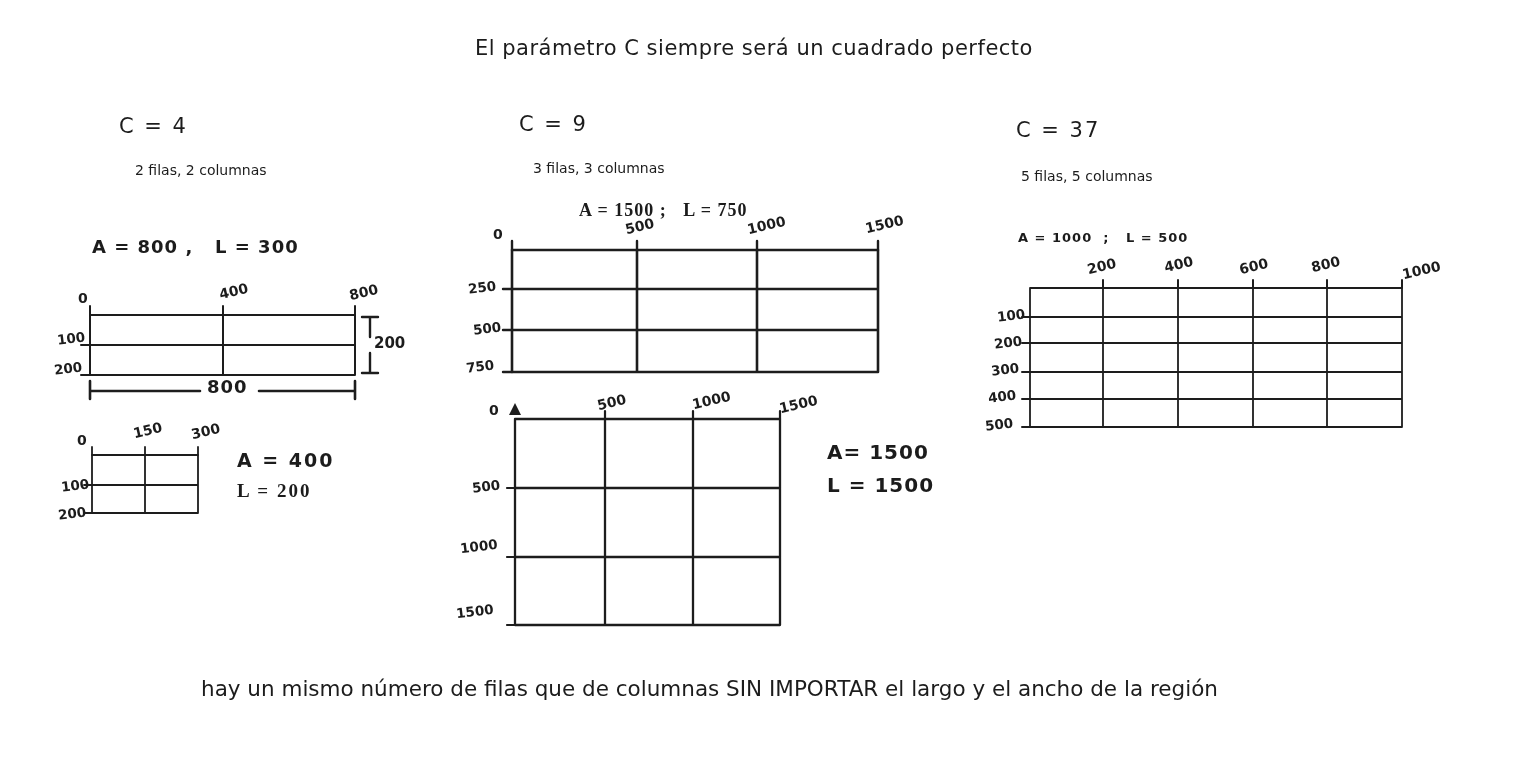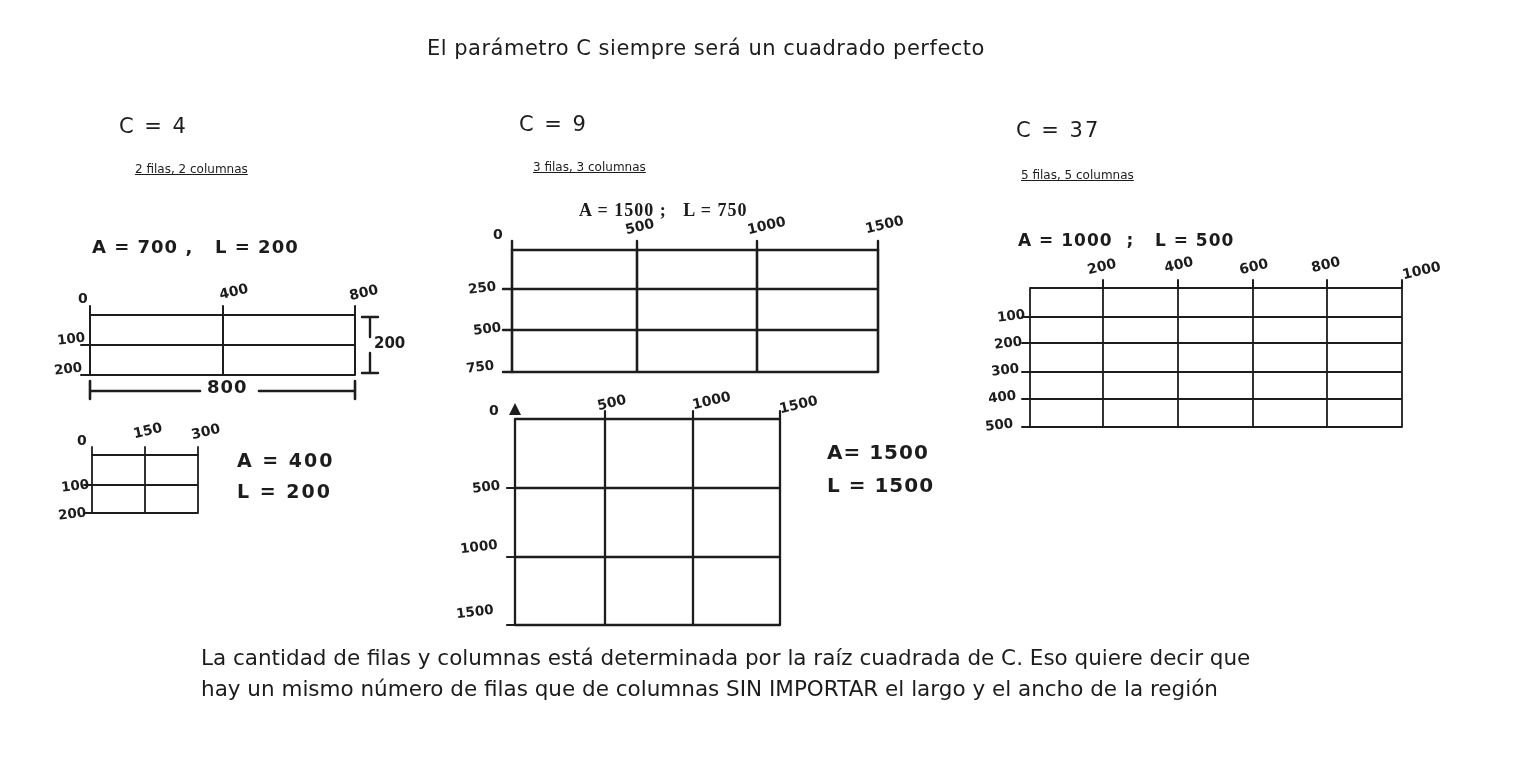--- a/index.html
+++ b/index.html
@@ -2,25 +2,25 @@
 <html><head>
 <meta charset="utf-8">
 <style>
   * { margin:0; padding:0; box-sizing:border-box; }
   html,body { background:#ffffff; }
   .canvas {
     position:relative; width:1532px; height:757px; background:#ffffff;
     overflow:hidden; font-family:"DejaVu Sans", sans-serif; color:#1c1c1c;
   }
   .t { position:absolute; white-space:pre; color:#1c1c1c; }
-  .title    { font-size:21px; letter-spacing:0.5px; }
+  .title    { font-size:21px; letter-spacing:0.5px;margin-left:48px; }
   .heading  { font-size:21px; letter-spacing:2px; }
-  .subtitle { font-size:12px;text-decoration:underline; }
+  .subtitle { font-size:14px; }
   .dim      { font-size:18px; font-weight:bold; letter-spacing:1px; }
-  .dim-sm   { font-size:17px; font-weight:bold; letter-spacing:1px; }
+  .dim-sm   { font-size:13px; font-weight:bold; letter-spacing:1px; }
   .dim-lg   { font-size:20px; font-weight:bold; letter-spacing:1px; }
   .mlabel   { font-size:19px; font-weight:bold; letter-spacing:2px; }
   .tick     { font-size:14px; font-weight:bold; transform:rotate(-13deg); }
   .tick0    { font-size:14px; font-weight:bold; }
   .ytick    { font-size:13.5px; font-weight:bold; transform:rotate(-7deg); }
   .seg      { font-size:18px; font-weight:bold; letter-spacing:1px; }
   .seg-sm   { font-size:15px; font-weight:bold; }
   .footer   { font-size:21.5px; }
   svg.lines { position:absolute; left:0; top:0; }
 </style>
@@ -57,37 +57,37 @@
     <g stroke="#1d1d1d" fill="none" stroke-linecap="round">
       <path stroke-width="1.8" d="M1030 288 H1402 M1030 317 H1402 M1030 343 H1402 M1030 372 H1402 M1030 399 H1402 M1030 427 H1402 M1030 288 V427 M1103 288 V427 M1178 288 V427 M1253 288 V427 M1327 288 V427 M1402 288 V427"></path>
       <path stroke-width="2" d="M1103 280 V288 M1178 280 V288 M1253 280 V288 M1327 280 V288 M1402 280 V288 M1022 317 H1030 M1022 343 H1030 M1022 372 H1030 M1022 399 H1030 M1022 427 H1030"></path>
     </g>
   </svg>
 
   <div class="t title" style="left:427px;top:36px;">El parámetro C siempre será un cuadrado perfecto</div>
 
   <div class="t heading" style="left:95px;top:114px;margin-left:24px;">C = 4</div>
   <div class="t subtitle" style="left:135px;top:162px;">2 filas, 2 columnas</div>
-  <div class="t dim" style="left:92px;top:236px;">A = 700 ,   L = 200</div>
+  <div class="t dim" style="left:92px;top:236px;">A = 800 ,   L = 300</div>
 
   <span class="t tick0" style="left:78px;top:290px;">0</span>
   <span class="t tick" style="left:219px;top:283px;">400</span>
   <span class="t tick" style="left:349px;top:284px;">800</span>
   <span class="t ytick" style="left:57px;top:330px;">100</span>
   <span class="t ytick" style="left:54px;top:360px;">200</span>
   <span class="t seg-sm" style="left:374px;top:334px;">200</span>
   <span class="t seg" style="left:207px;top:376px;">800</span>
 
   <span class="t tick0" style="left:77px;top:432px;">0</span>
   <span class="t tick" style="left:133px;top:422px;">150</span>
   <span class="t tick" style="left:191px;top:423px;">300</span>
   <span class="t ytick" style="left:61px;top:477px;">100</span>
   <span class="t ytick" style="left:58px;top:505px;">200</span>
   <div class="t mlabel" style="left:237px;top:449px;">A = 400</div>
-  <div class="t mlabel" style="left:237px;top:480px;">L = 200</div>
+  <div class="t mlabel" style="left:237px;top:480px;font-family:Liberation Serif, serif;">L = 200</div>
 
   <div class="t heading" style="left:519px;top:112px;text-align:center;">C = 9</div>
   <div class="t subtitle" style="left:533px;top:160px;">3 filas, 3 columnas</div>
   <div class="t dim" style="left:579px;top:200px;font-family:Liberation Serif, serif;">A = 1500 ;   L = 750</div>
 
   <span class="t tick0" style="left:493px;top:226px;">0</span>
   <span class="t tick" style="left:625px;top:218px;">500</span>
   <span class="t tick" style="left:747px;top:217px;">1000</span>
   <span class="t tick" style="left:865px;top:216px;">1500</span>
   <span class="t ytick" style="left:468px;top:279px;">250</span>
@@ -112,16 +112,15 @@
   <span class="t tick" style="left:1164px;top:256px;">400</span>
   <span class="t tick" style="left:1239px;top:258px;">600</span>
   <span class="t tick" style="left:1311px;top:256px;">800</span>
   <span class="t tick" style="left:1402px;top:262px;">1000</span>
   <span class="t ytick" style="left:997px;top:307px;">100</span>
   <span class="t ytick" style="left:994px;top:334px;">200</span>
   <span class="t ytick" style="left:991px;top:361px;">300</span>
   <span class="t ytick" style="left:988px;top:388px;">400</span>
   <span class="t ytick" style="left:985px;top:416px;">500</span>
 
-  <div class="t footer" style="left:201px;top:645px;">La cantidad de filas y columnas está determinada por la raíz cuadrada de C. Eso quiere decir que</div>
   <div class="t footer" style="left:201px;top:676px;">hay un mismo número de filas que de columnas SIN IMPORTAR el largo y el ancho de la región</div>
 
 </div>
 
 </body></html>

